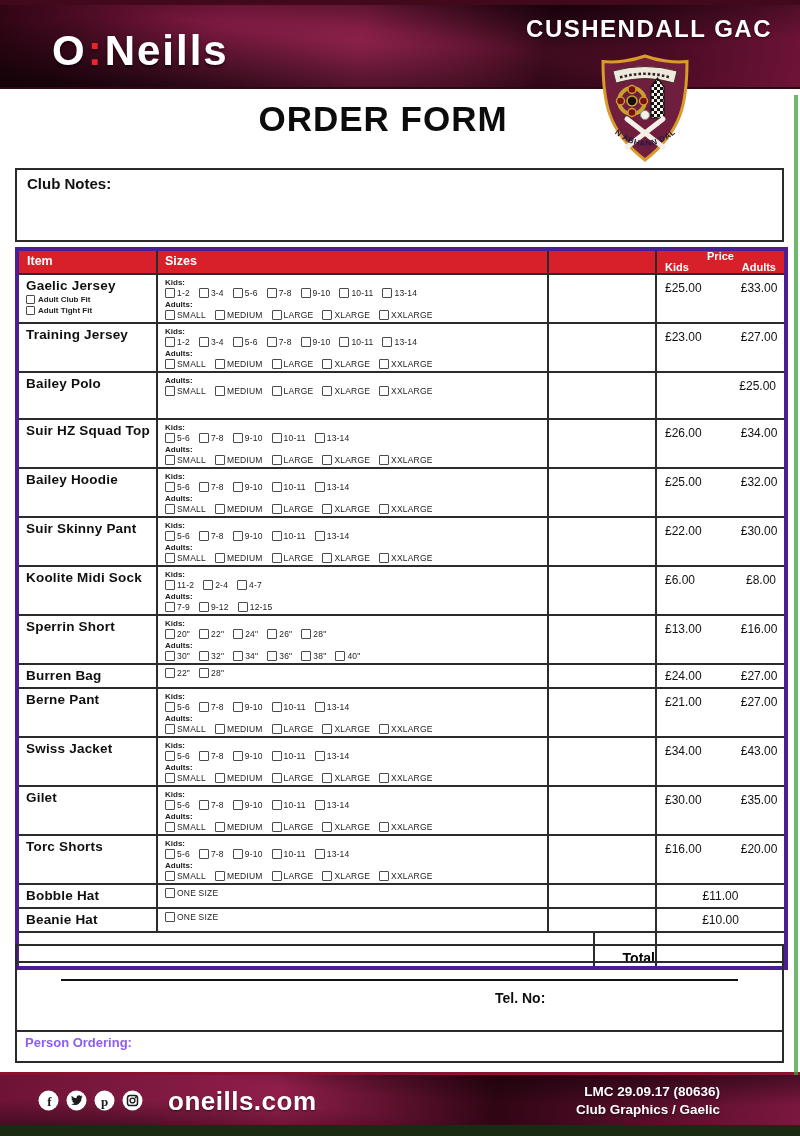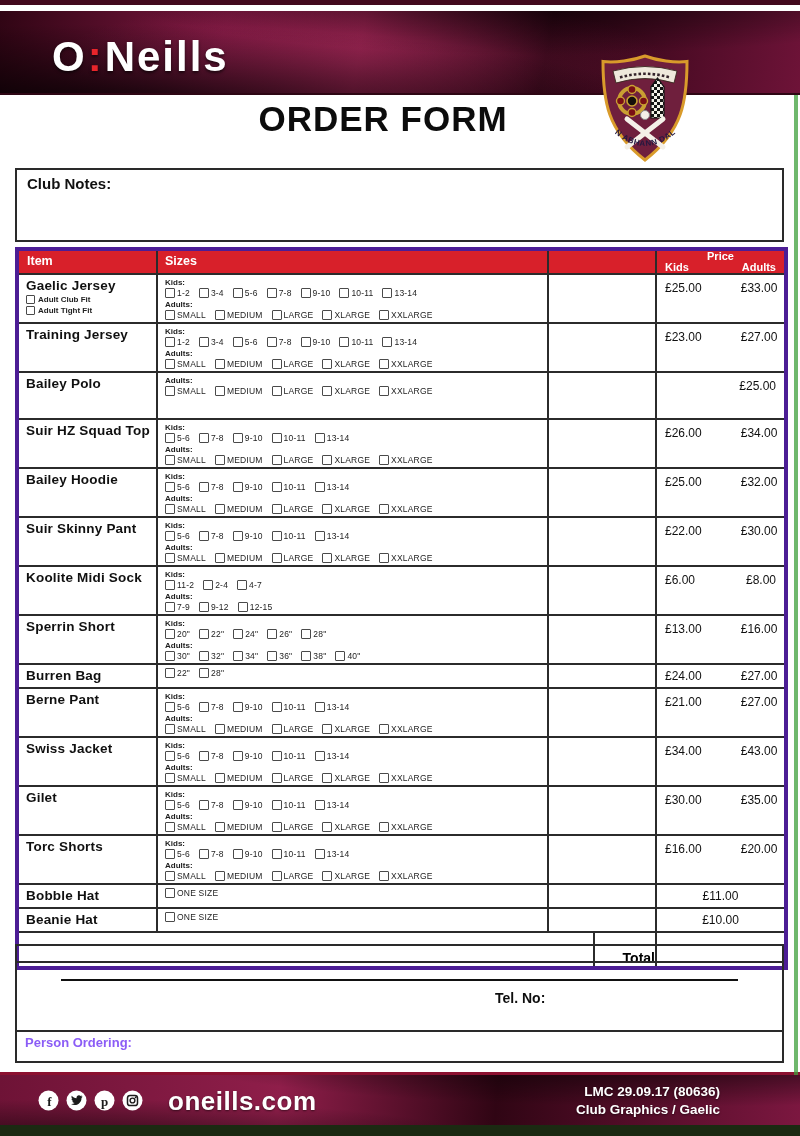--- a/index.html
+++ b/index.html
@@ -5,21 +5,21 @@
   * { margin:0; padding:0; box-sizing:border-box; }
   html,body { background:#e8e8e8; }
   .page {
     position:relative; width:800px; height:1136px; background:#fff;
     font-family:"Liberation Sans", sans-serif; overflow:hidden; margin:0 auto;
   }
   
   .top-edge { position:absolute; top:0; left:0; width:800px; height:5px; background:#42091d; }
   .top-white { position:absolute; top:5px; left:0; width:800px; height:6px; background:#fff; }
   .band {
-    position:absolute; top:11px; left:0; width:800px; height:84px;
+    position:absolute; top:5px; left:0; width:800px; height:84px;
     background:
       radial-gradient(120% 190% at 12% 130%, rgba(0,0,0,.68) 18%, rgba(0,0,0,0) 60%),
       radial-gradient(95% 160% at 68% -45%, rgba(0,0,0,.55) 22%, rgba(0,0,0,0) 62%),
       radial-gradient(55% 120% at 45% 65%, rgba(205,60,115,.30), rgba(0,0,0,0) 70%),
       linear-gradient(100deg, #300514 0%, #7c1740 28%, #8f1e4a 45%, #2b0413 68%, #6e1338 100%);
     border-bottom:2px solid #2e0614;
   }
   .logo { position:absolute; left:52px; top:22px; font-size:42px; font-weight:bold; color:#fff; letter-spacing:2px; text-shadow:0 2px 3px rgba(0,0,0,.6); }
   .logo .colon { color:#e8252b; margin:0 1px; font-weight:bold; }
   .club-name { position:absolute; right:28px; top:10px; font-size:24px; font-weight:bold; color:#fff; letter-spacing:1.5px; text-shadow:0 1px 2px rgba(0,0,0,.55); }
@@ -86,20 +86,21 @@
 </head>
 <body>
 
 <div class="page">
 
   <div class="top-edge"></div>
   <div class="top-white"></div>
 
   <div class="band">
     <div class="logo"><span>O</span><span class="colon">:</span><span>Neills</span></div>
+    <div class="club-name">CUSHENDALL GAC</div>
   </div>
 
   <div class="order-title">ORDER FORM</div>
 
   <svg class="crest" width="96" height="108" viewBox="0 0 96 108">
     <defs>
       <pattern id="chk" width="6" height="6" patternUnits="userSpaceOnUse">
         <rect width="6" height="6" fill="#f4f0e8"></rect>
         <rect width="3" height="3" fill="#141414"></rect>
         <rect x="3" y="3" width="3" height="3" fill="#141414"></rect>

